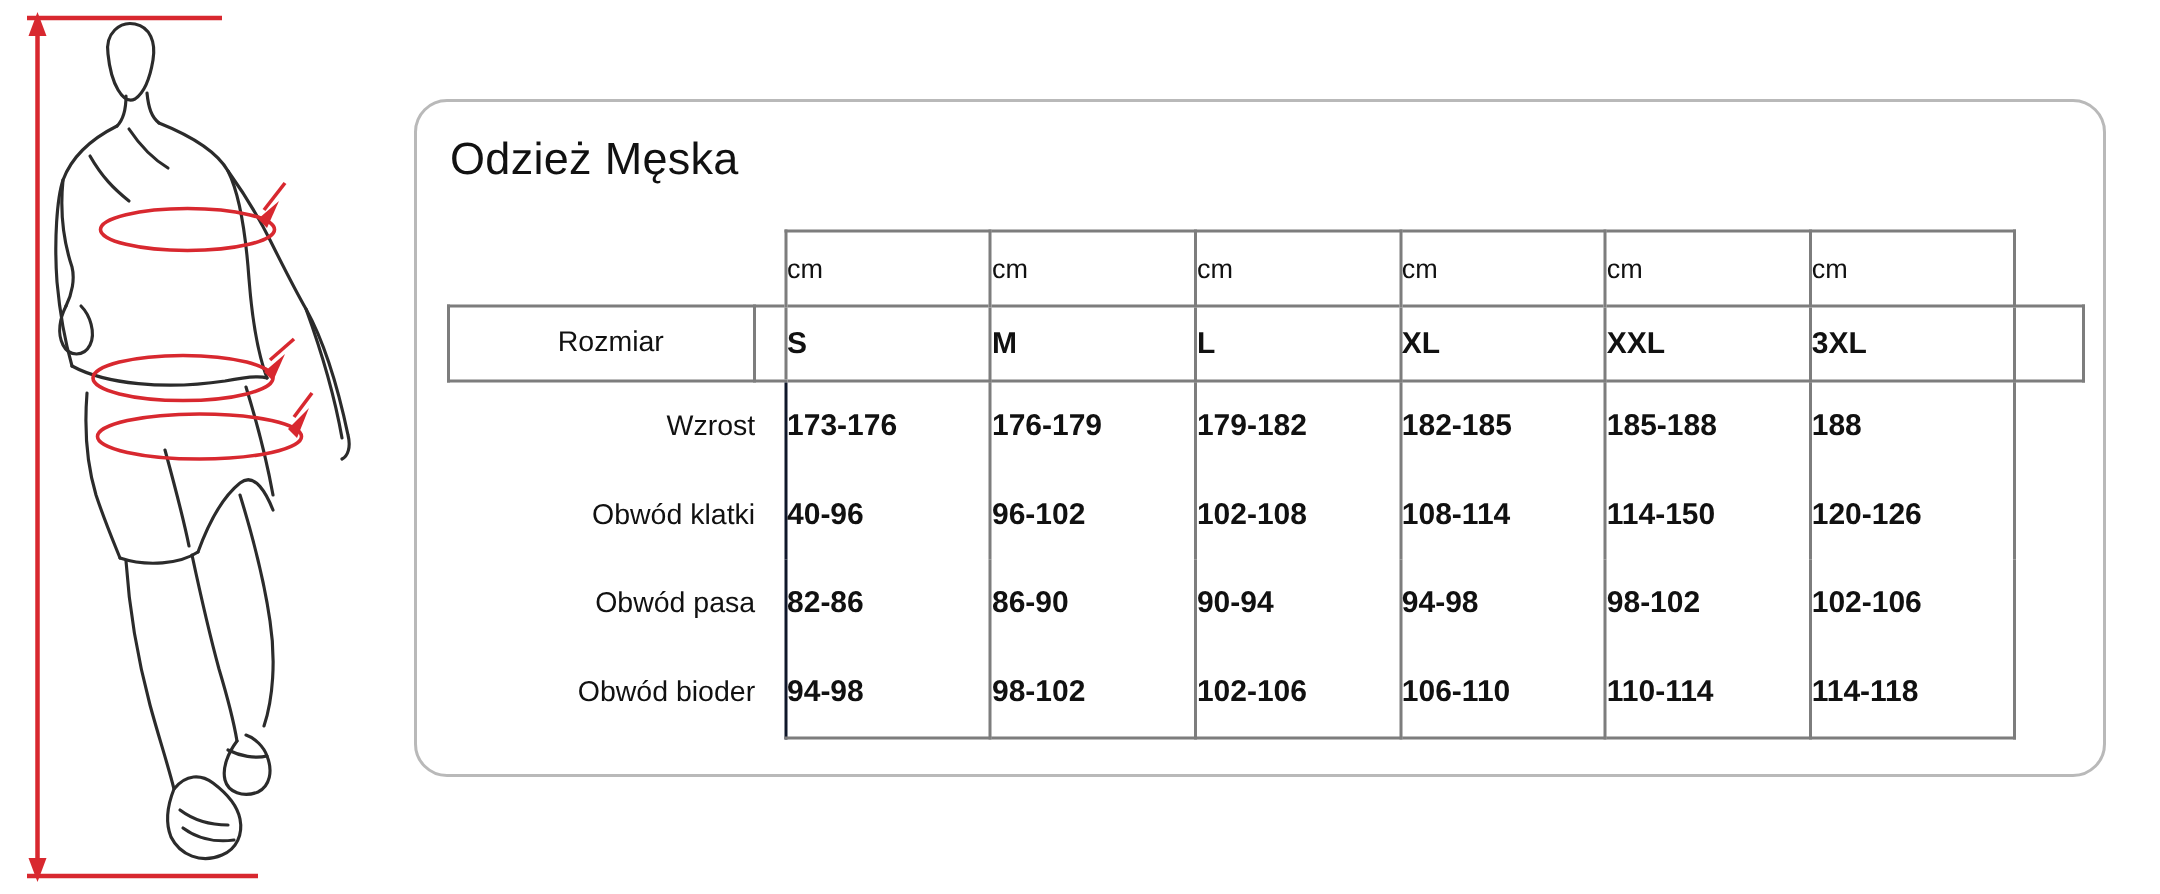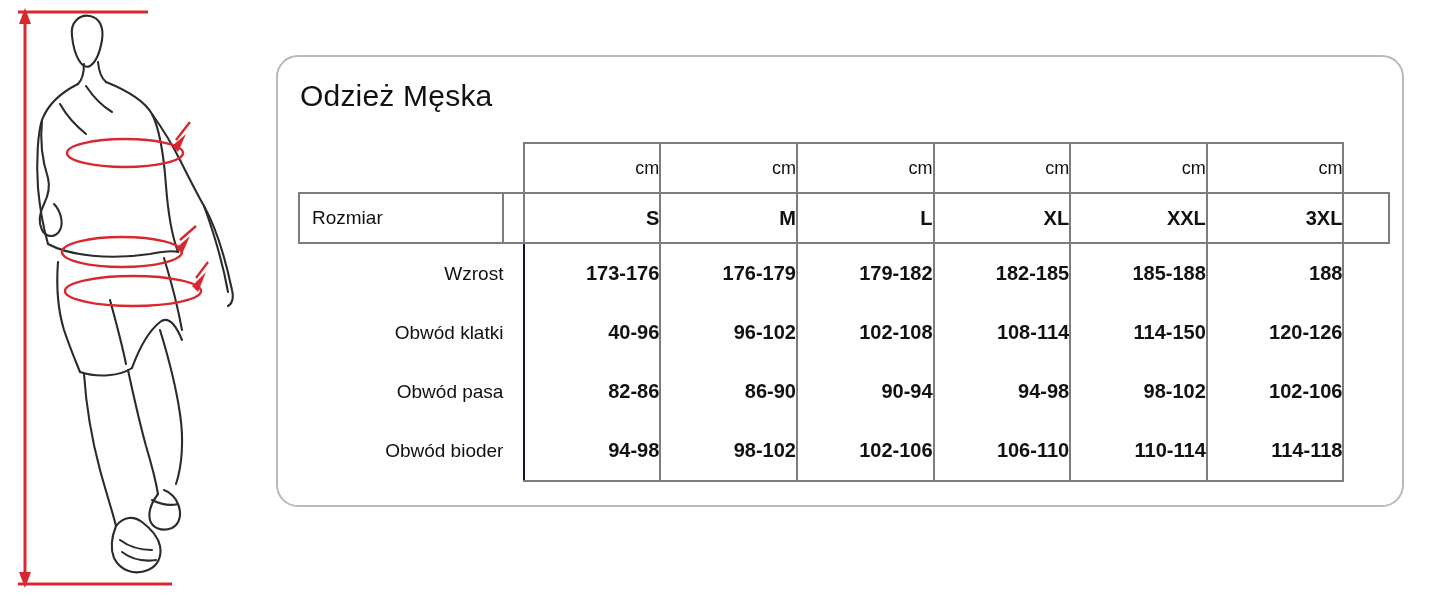--- a/index.html
+++ b/index.html
@@ -31,21 +31,21 @@
     height: 596px;
   }
   .figure-panel svg {
     display: block;
   }
 
   
   .card {
     position: absolute;
     left: 276px;
-    top: 55px;
+    top: 66px;
     width: 1128px;
     height: 452px;
     border: 2px solid #b9b9b9;
     border-radius: 22px;
     box-sizing: border-box;
     background: #ffffff;
   }
 
   .card-title {
     position: absolute;
@@ -70,21 +70,21 @@
     width: 1092px;
   }
   table.size-table col.label-col { width: 202px; }
   table.size-table col.gap-col   { width: 20px; }
   table.size-table col.size-col  { width: 135px; }
   table.size-table col.tail-col  { width: 45px; }
 
   table.size-table td {
     padding: 0;
     height: 44px;
-    text-align: right;
+    text-align: left;
     font-size: 19px;
     color: #111111;
     vertical-align: middle;
   }
 
   
   tr.unit-row td.unit-cell {
     border-left: 2px solid #7d7d7d;
     border-right: 2px solid #7d7d7d;
     border-top: 2px solid #7d7d7d;
@@ -99,21 +99,21 @@
     border-left: 2px solid #7d7d7d;
     border-right: 2px solid #7d7d7d;
     border-top: 2px solid #7d7d7d;
     border-bottom: 2px solid #7d7d7d;
     font-weight: bold;
     font-size: 20px;
     height: 48px;
   }
   tr.head-row td.row-label-head {
     border: 2px solid #7d7d7d;
-    text-align: left;
+    text-align: center;
     padding-left: 12px;
     font-size: 19px;
     font-weight: 400;
     height: 48px;
   }
   tr.head-row td.band {
     border-top: 2px solid #7d7d7d;
     border-bottom: 2px solid #7d7d7d;
     height: 48px;
   }

